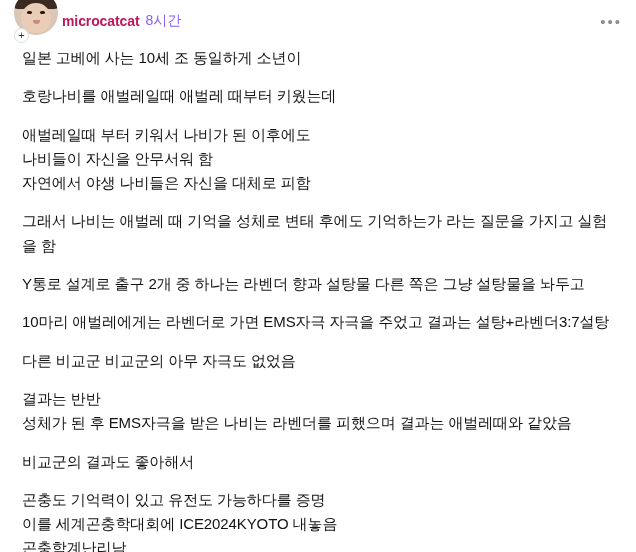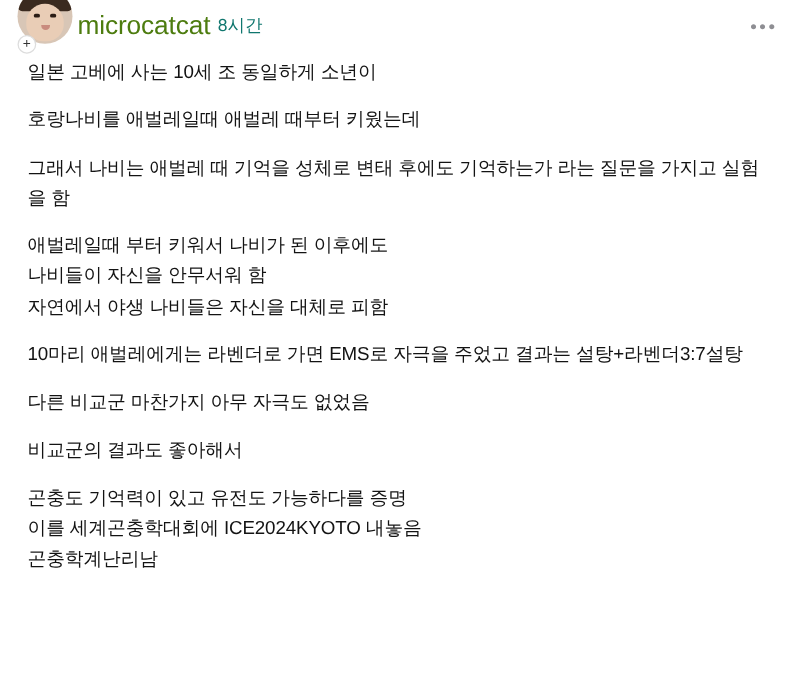--- a/index.html
+++ b/index.html
@@ -93,29 +93,29 @@
     border: 1px solid #dddddd;
     display: flex;
     align-items: center;
     justify-content: center;
     font-size: 11px;
     line-height: 1;
     color: #333;
     box-sizing: border-box;
   }
   .username {
-    font-size: 21px;
-    font-weight: normal;
-    color: #4d7c0f;
+    font-size: 14px;
+    font-weight: bold;
+    color: #be185d;
     margin-right: 6px;
     letter-spacing: -0.1px;
   }
   .timestamp {
     font-size: 14px;
-    color: #0f766e;
+    color: #8b5cf6;
   }
   .more-btn {
     position: absolute;
     right: 14px;
     top: 14px;
     color: #8e8e93;
     font-size: 15px;
     letter-spacing: 2px;
     line-height: 1;
     cursor: pointer;
@@ -152,25 +152,28 @@
       <div class="avatar-plus">+</div>
     </div>
     <span class="username">microcatcat</span>
     <span class="timestamp">8시간</span>
     <span class="more-btn">•••</span>
   </div>
 
   <div class="body-text">
     <p class="para">일본 고베에 사는 10세 조 동일하게 소년이</p>
     <p class="para">호랑나비를 애벌레일때 애벌레 때부터 키웠는데</p>
-    <p class="para">그래서 나비는 애벌레 때 기억을 성체로 변태 후에도 기억하는가 라는 질문을 가지고 실험을 함</p>
     <p class="para">애벌레일때 부터 키워서 나비가 된 이후에도
 나비들이 자신을 안무서워 함
 자연에서 야생 나비들은 자신을 대체로 피함</p>
-    <p class="para">10마리 애벌레에게는 라벤더로 가면 EMS로 자극을 주었고 결과는 설탕+라벤더3:7설탕</p>
-    <p class="para">다른 비교군 마찬가지 아무 자극도 없었음</p>
+    <p class="para">그래서 나비는 애벌레 때 기억을 성체로 변태 후에도 기억하는가 라는 질문을 가지고 실험을 함</p>
+    <p class="para">Y통로 설계로 출구 2개 중 하나는 라벤더 향과 설탕물 다른 쪽은 그냥 설탕물을 놔두고</p>
+    <p class="para">10마리 애벌레에게는 라벤더로 가면 EMS자극 자극을 주었고 결과는 설탕+라벤더3:7설탕</p>
+    <p class="para">다른 비교군 비교군의 아무 자극도 없었음</p>
+    <p class="para">결과는 반반
+성체가 된 후 EMS자극을 받은 나비는 라벤더를 피했으며 결과는 애벌레때와 같았음</p>
     <p class="para">비교군의 결과도 좋아해서</p>
     <p class="para">곤충도 기억력이 있고 유전도 가능하다를 증명
 이를 세계곤충학대회에 ICE2024KYOTO 내놓음
 곤충학계난리남</p>
   </div>
 
 </div>
 
 </body></html>

